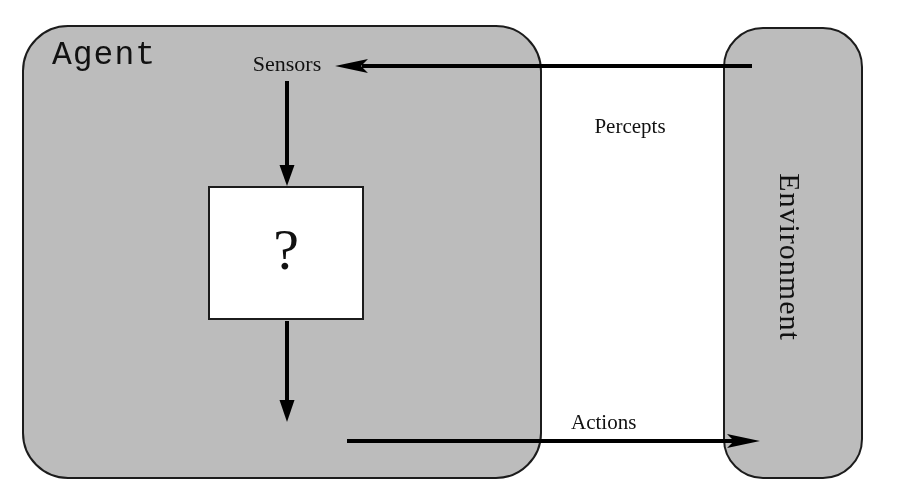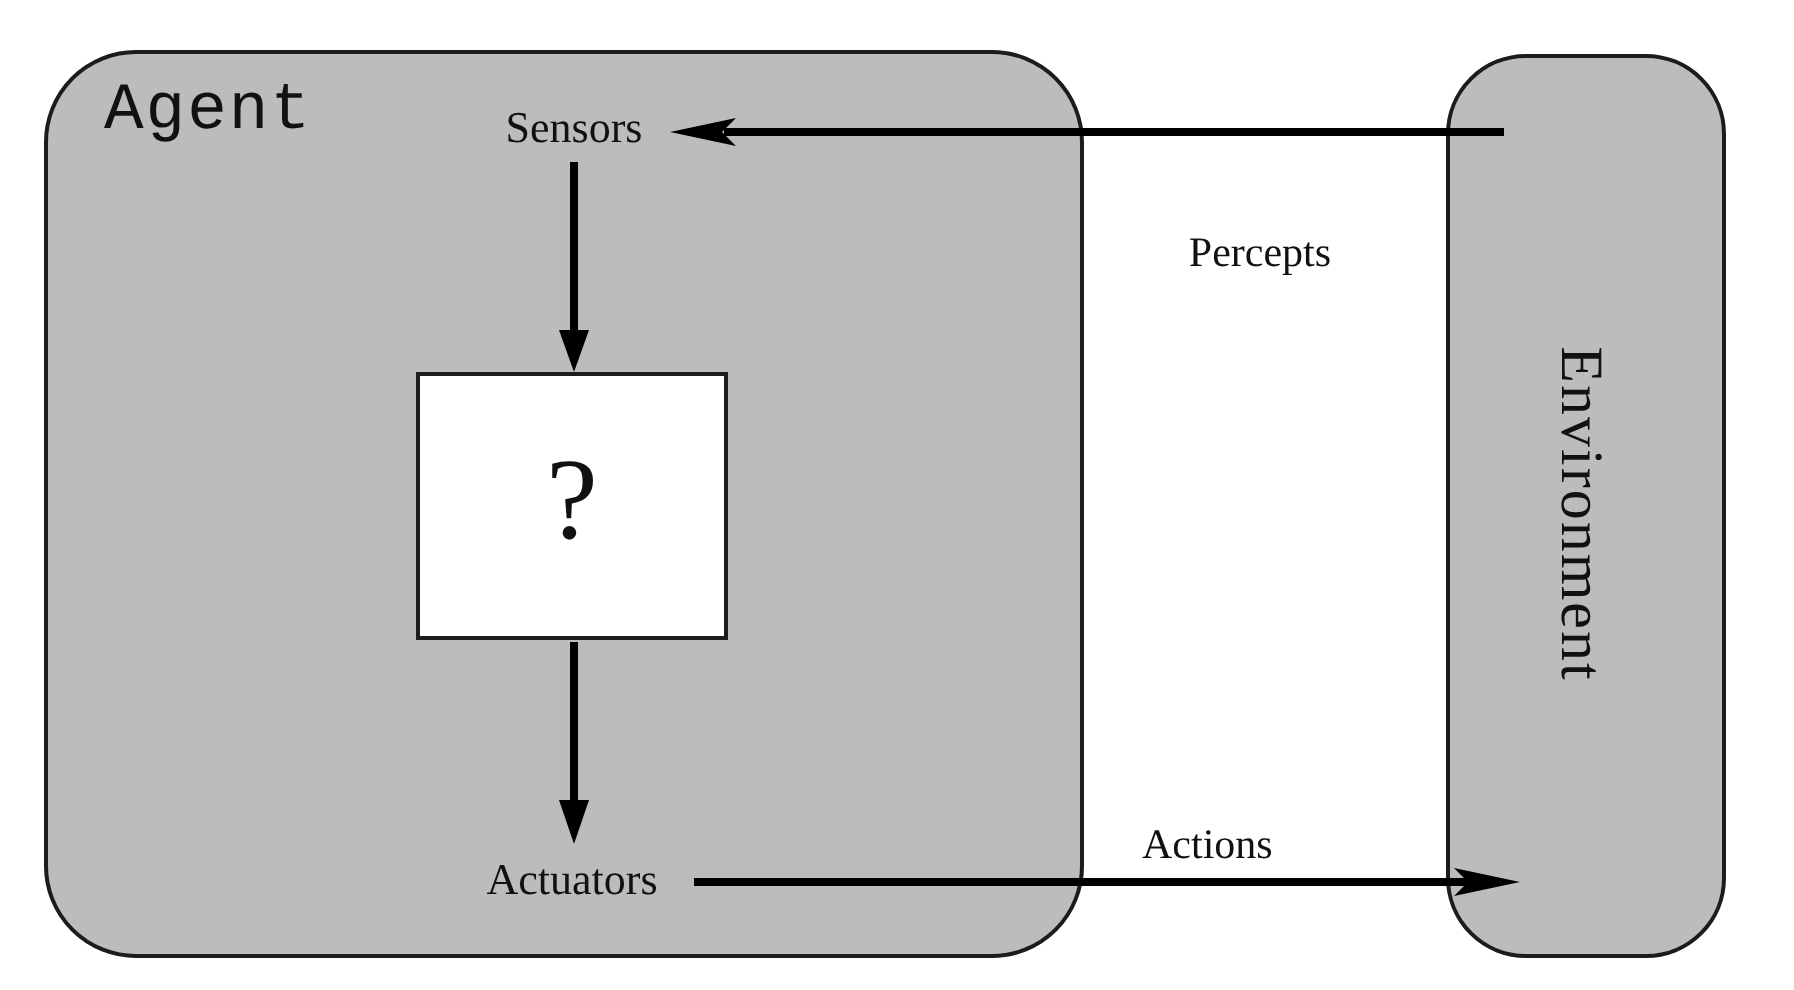--- a/index.html
+++ b/index.html
@@ -144,21 +144,20 @@
     <g>
       <line class="arrow-line" x1="347" y1="441" x2="734" y2="441"></line>
       <polygon class="arrow-head" points="760,441 727,434 734,441 727,448"></polygon>
     </g>
   </svg>
 
   <div class="label agent-label">Agent</div>
 
   <div class="label sensors-label">Sensors</div>
 
-  <div class="label actuators-label">Actuators</div>
 
   <div class="label percepts-label">Percepts</div>
 
   <div class="label actions-label">Actions</div>
 
   <div class="label environment-label">Environment</div>
 
   <div class="question-box">
     <span class="question-mark">?</span>
   </div>

